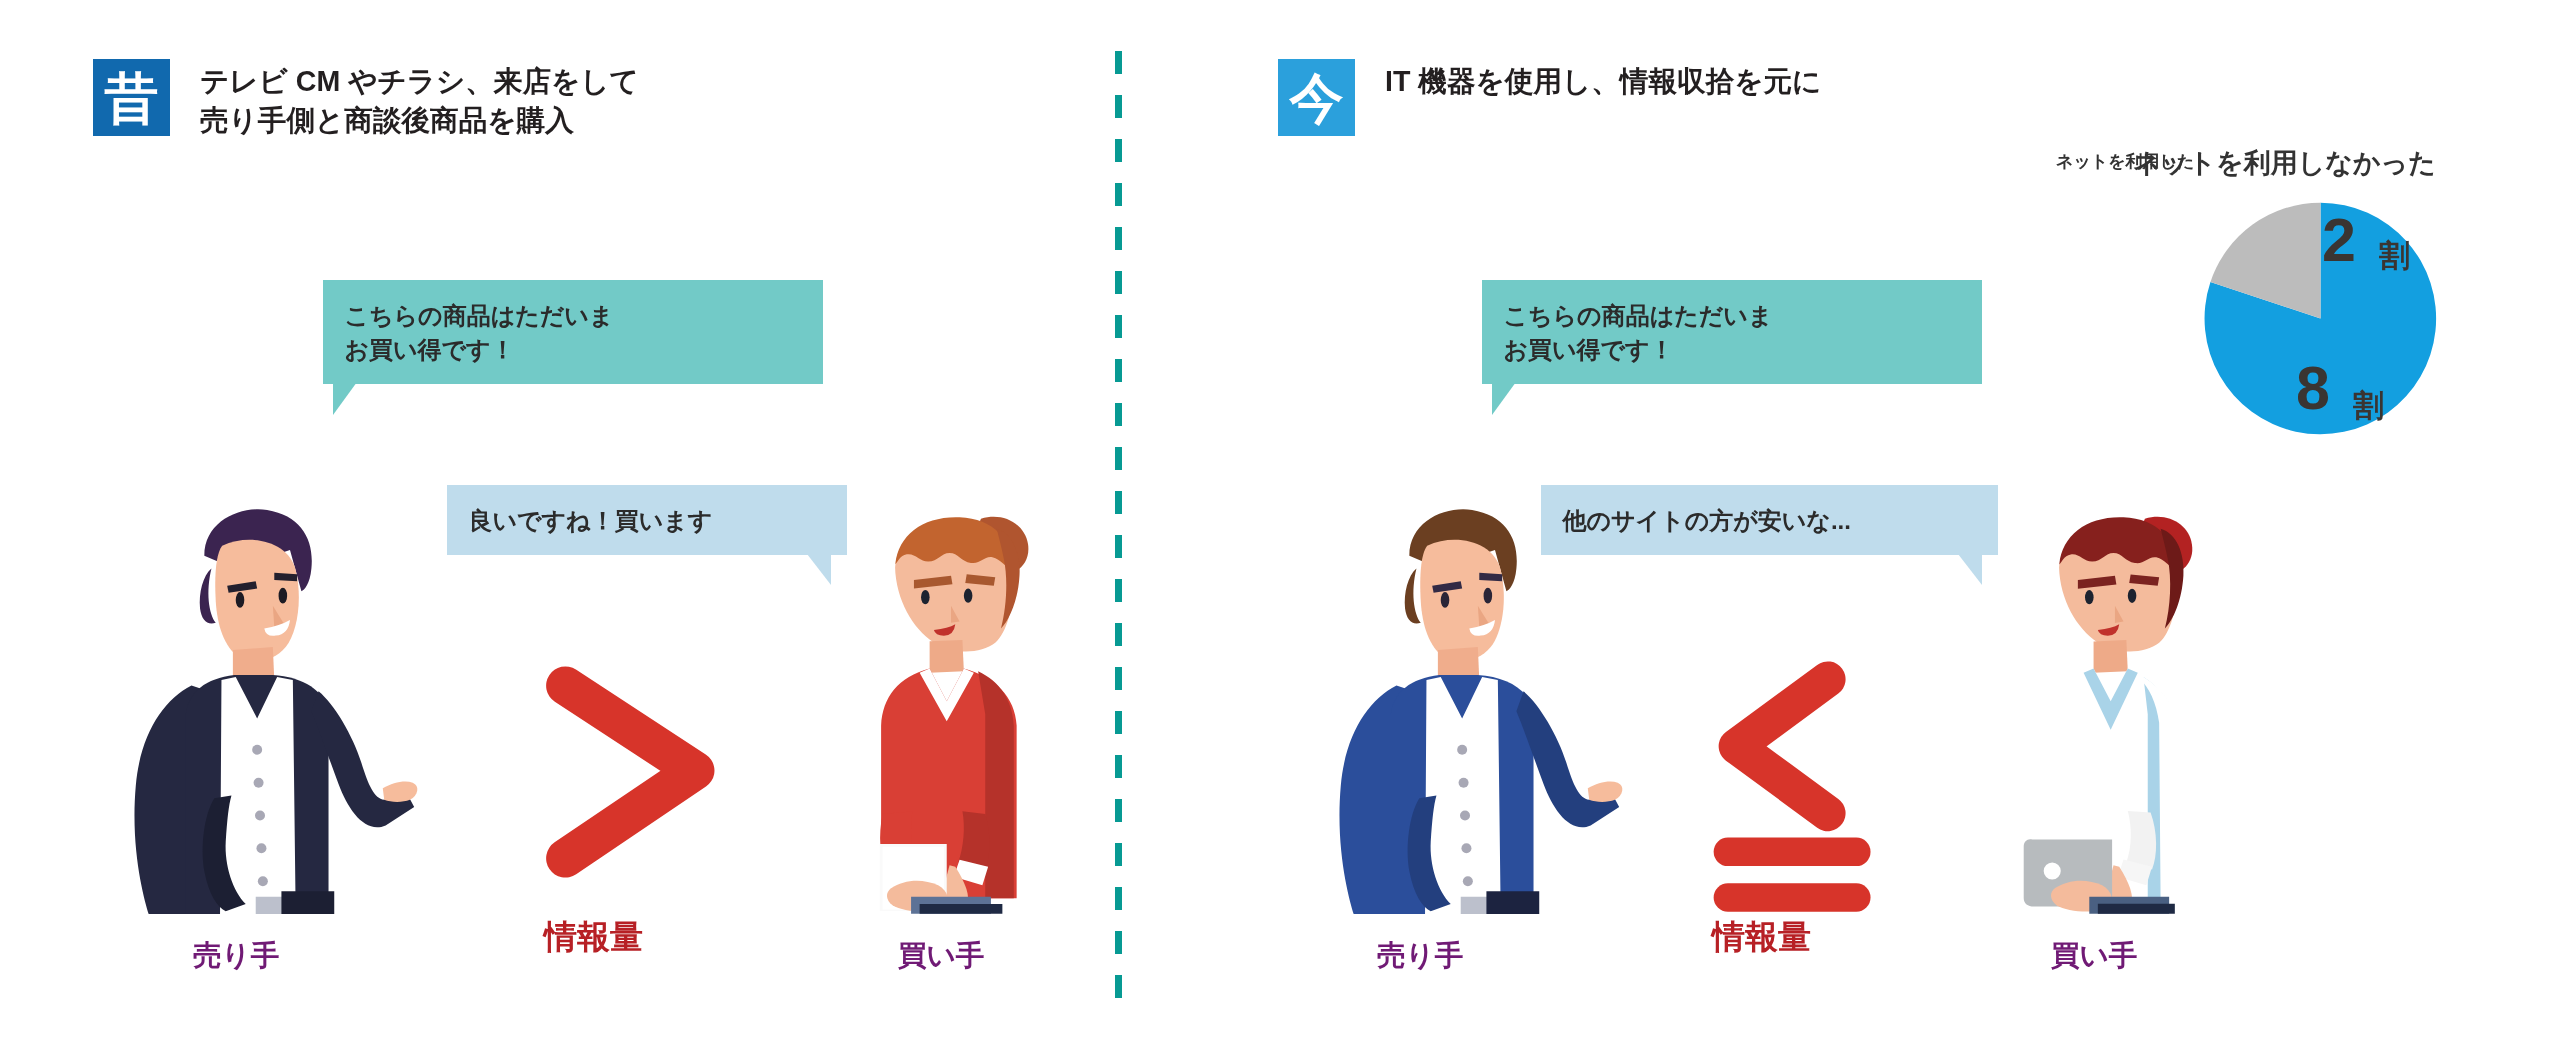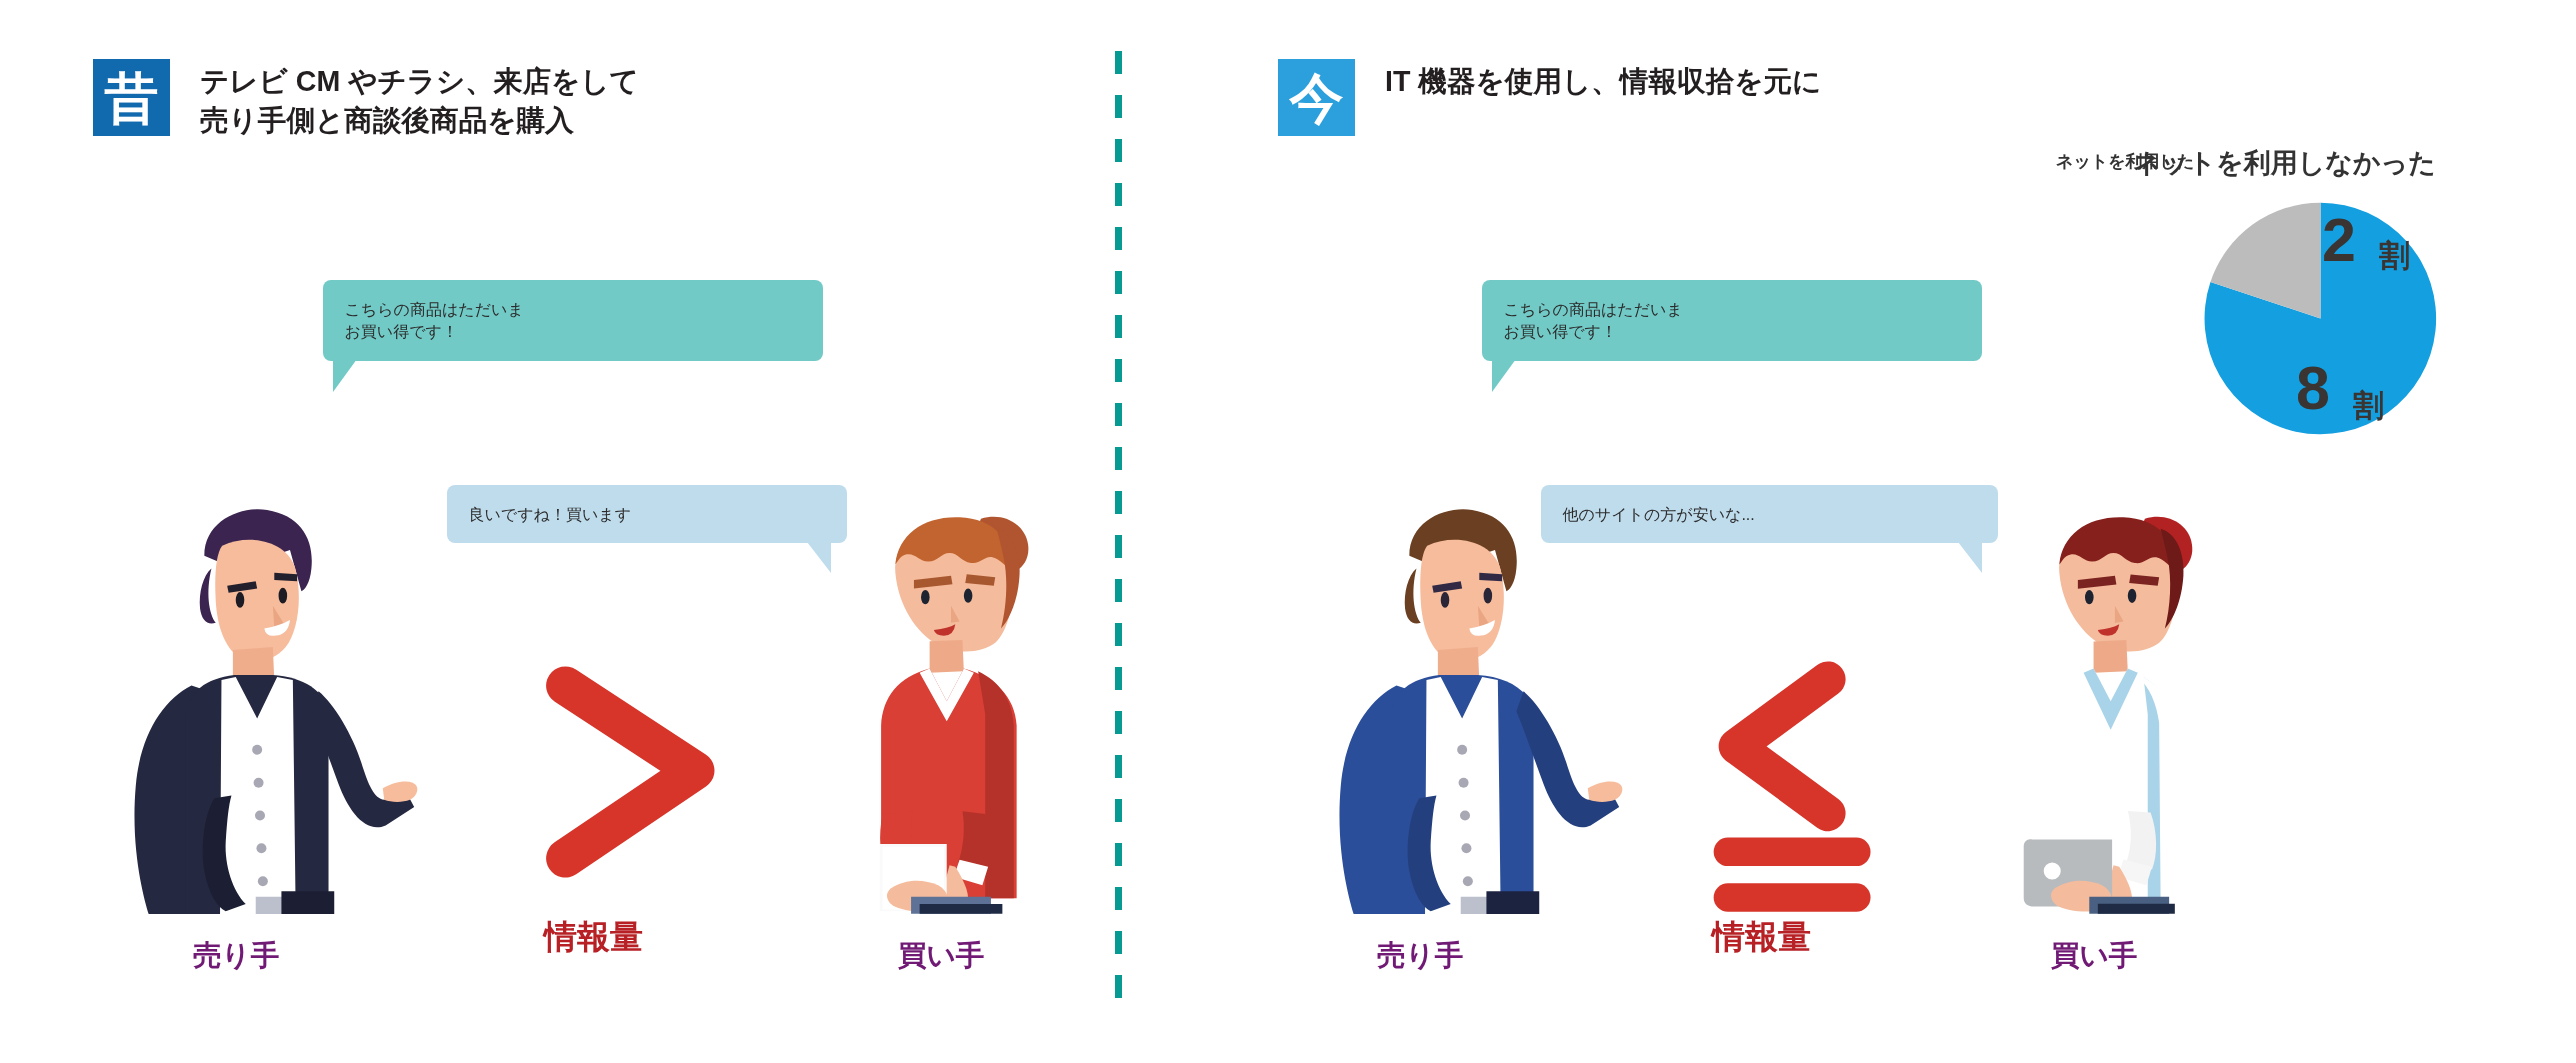--- a/index.html
+++ b/index.html
@@ -48,26 +48,25 @@
     width:7.1px;height:950px;
     background:repeating-linear-gradient(to bottom,#079a93 0px,#079a93 23px,rgba(255,255,255,0) 23px,rgba(255,255,255,0) 44px);
   }
 
   
   .bubble{position:absolute;box-sizing:border-box;}
   .bubble .body{
     position:relative;
     padding:18.6px 21.4px 17px 21.4px;
     color:#2b2b2b;
-    font-size:16px;
-    font-weight:400;
+    font-size:24px;
+    font-weight:700;
     line-height:1.42;
     white-space:pre-line;
     box-sizing:border-box;
-    border-radius:8px;
   }
   .bubble-teal .body{background:#72cac7;}
   .bubble-blue .body{background:#bfdcec;}
   .tail{position:absolute;width:0;height:0;}
   .tail-teal-left{
     left:10px;bottom:-31px;
     border-left:24px solid #72cac7;
     border-bottom:33px solid transparent;
   }
   .tail-blue-right{

